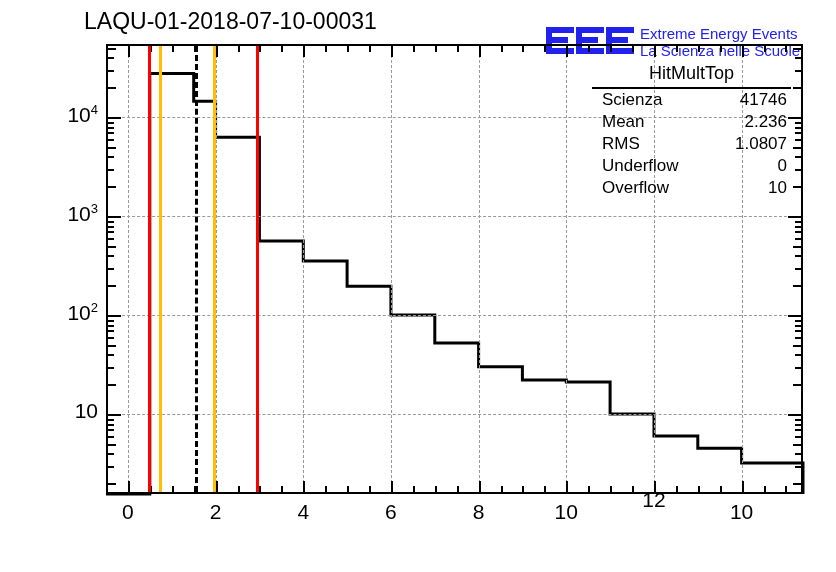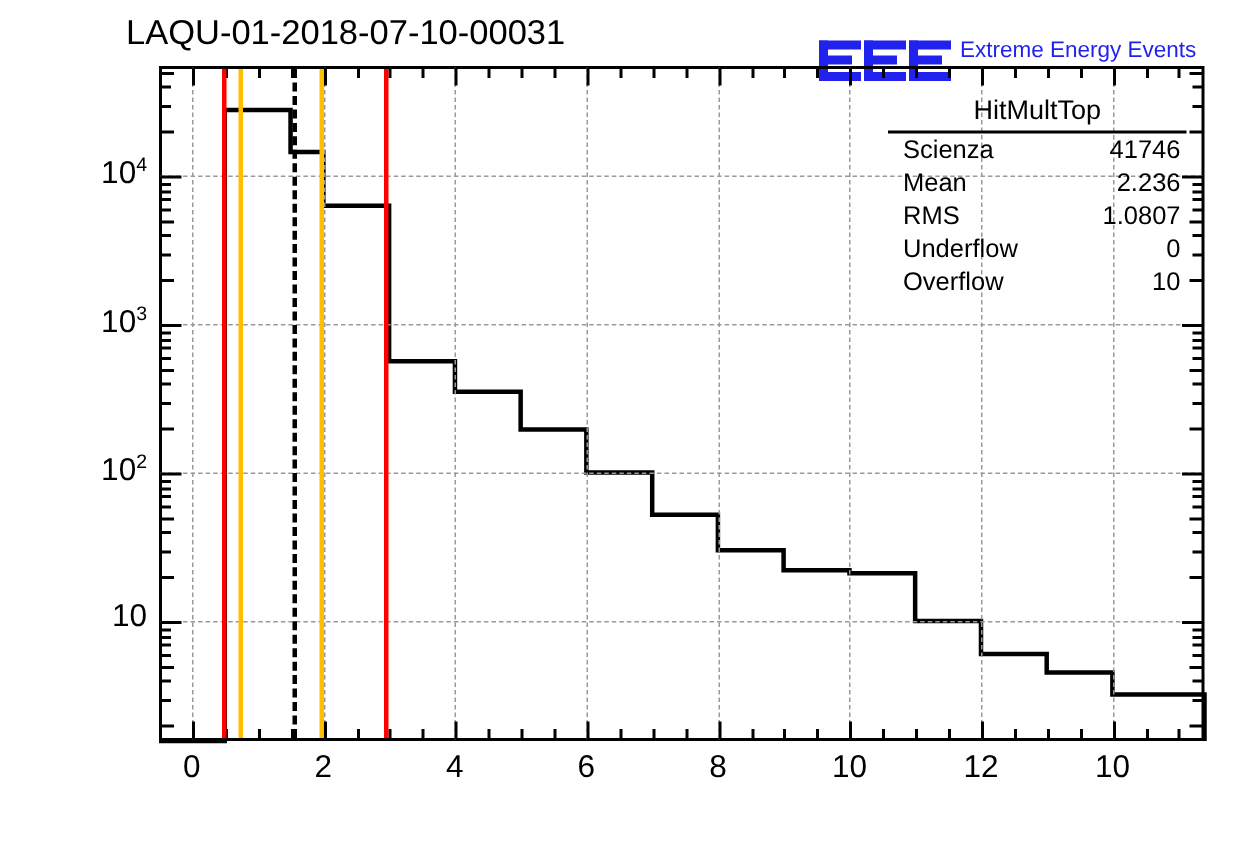--- a/index.html
+++ b/index.html
@@ -74,20 +74,21 @@
         <rect x="30" y="23" width="28" height="6"></rect>
         <rect x="30" y="2" width="6" height="27"></rect>
         <rect x="60" y="2" width="28" height="6"></rect>
         <rect x="60" y="12" width="22" height="6"></rect>
         <rect x="60" y="23" width="28" height="6"></rect>
         <rect x="60" y="2" width="6" height="27"></rect>
       </g>
     </svg>
     <div class="logo-txt">
       <span class="l1">Extreme Energy Events</span>
+      <span class="l2">La Scienza nelle Scuole</span>
     </div>
   </div>
 
   <div class="frame"></div>
 
   <svg class="hist">
     <polyline id="hist-path" fill="none" stroke="#000000" stroke-width="3" points="106.0,494.0 149.8,494.0 149.8,73.4 193.7,73.4 193.7,101.3 215.6,101.3 215.6,137.2 259.4,137.2 259.4,240.9 303.3,240.9 303.3,261.1 347.1,261.1 347.1,286.3 390.9,286.3 390.9,315.0 434.8,315.0 434.8,343.1 478.6,343.1 478.6,366.8 522.4,366.8 522.4,380.1 566.3,380.1 566.3,382.1 610.1,382.1 610.1,414.0 654.0,414.0 654.0,436.0 697.8,436.0 697.8,448.3 741.6,448.3 741.6,463.0 803.0,463.0 803.0,494.0"></polyline>
   </svg>
 
   <div id="overlay">
@@ -246,21 +247,21 @@
       <div class="tk" style="left: 107px; top: 57.3961px; width: 7px; height: 2px;"></div>
       <div class="tk" style="left: 795px; top: 57.3961px; width: 7px; height: 2px;"></div>
       <div class="tk" style="left: 107px; top: 47.802px; width: 9px; height: 2px;"></div>
       <div class="tk" style="left: 793px; top: 47.802px; width: 9px; height: 2px;"></div>
       <div class="xlab" style="left: 97.9182px; top: 500px; width: 60px;">0</div>
       <div class="xlab" style="left: 185.591px; top: 500px; width: 60px;">2</div>
       <div class="xlab" style="left: 273.264px; top: 500px; width: 60px;">4</div>
       <div class="xlab" style="left: 360.937px; top: 500px; width: 60px;">6</div>
       <div class="xlab" style="left: 448.61px; top: 500px; width: 60px;">8</div>
       <div class="xlab" style="left: 536.283px; top: 500px; width: 60px;">10</div>
-      <div class="xlab" style="left: 623.956px; top: 500px; width: 60px;">12</div>
+      <div class="xlab" style="left: 623.956px; top: 488px; width: 60px;">12</div>
       <div class="xlab" style="left: 711.629px; top: 500px; width: 60px;">10</div>
       <div class="ylab" style="left: 10px; top: 399px; width: 88px;">10</div>
       <div class="ylab" style="left: 10px; top: 300px; width: 88px;">10<sup>2</sup></div>
       <div class="ylab" style="left: 10px; top: 201px; width: 88px;">10<sup>3</sup></div>
       <div class="ylab" style="left: 10px; top: 102px; width: 88px;">10<sup>4</sup></div>
       <div class="vline solid" style="left: 148.083px; top: 46px; height: 446px; border-left-color: rgb(255, 0, 0);"></div>
       <div class="vline solid" style="left: 158.604px; top: 46px; height: 446px; border-left-color: rgb(255, 191, 0);"></div>
       <div class="vline dash" style="left: 195.426px; top: 46px; height: 446px; border-left-color: rgb(0, 0, 0);"></div>
       <div class="vline solid" style="left: 212.961px; top: 46px; height: 446px; border-left-color: rgb(255, 191, 0);"></div>
       <div class="vline solid" style="left: 255.921px; top: 46px; height: 446px; border-left-color: rgb(255, 0, 0);"></div>

